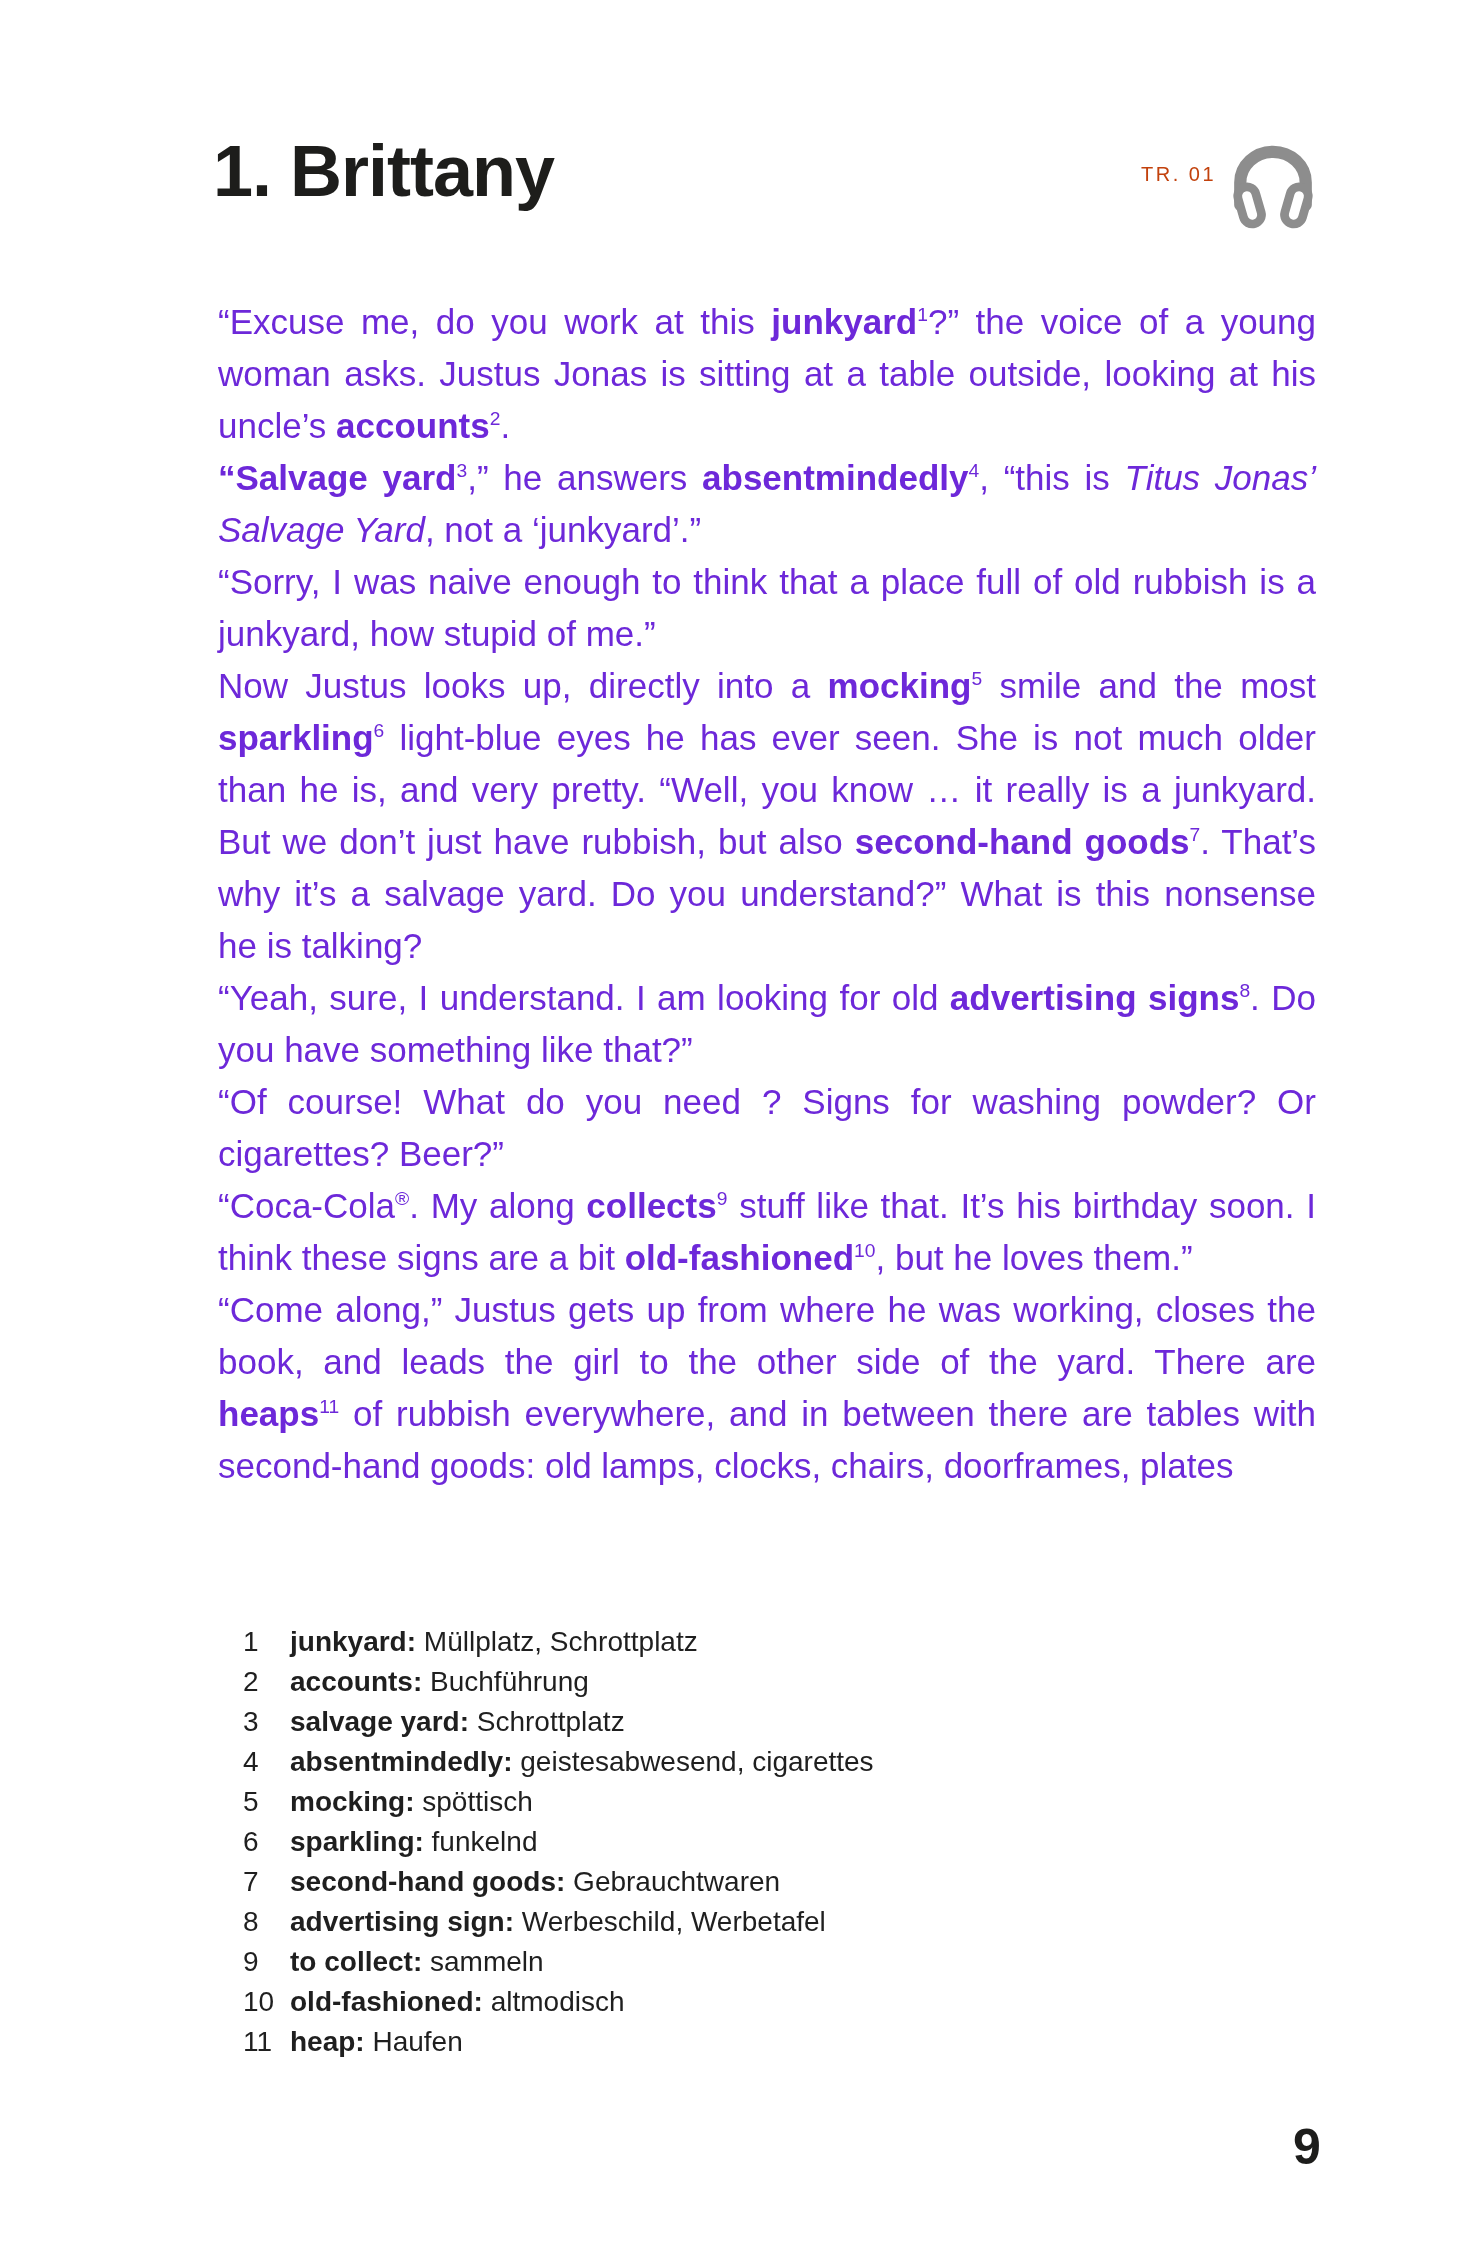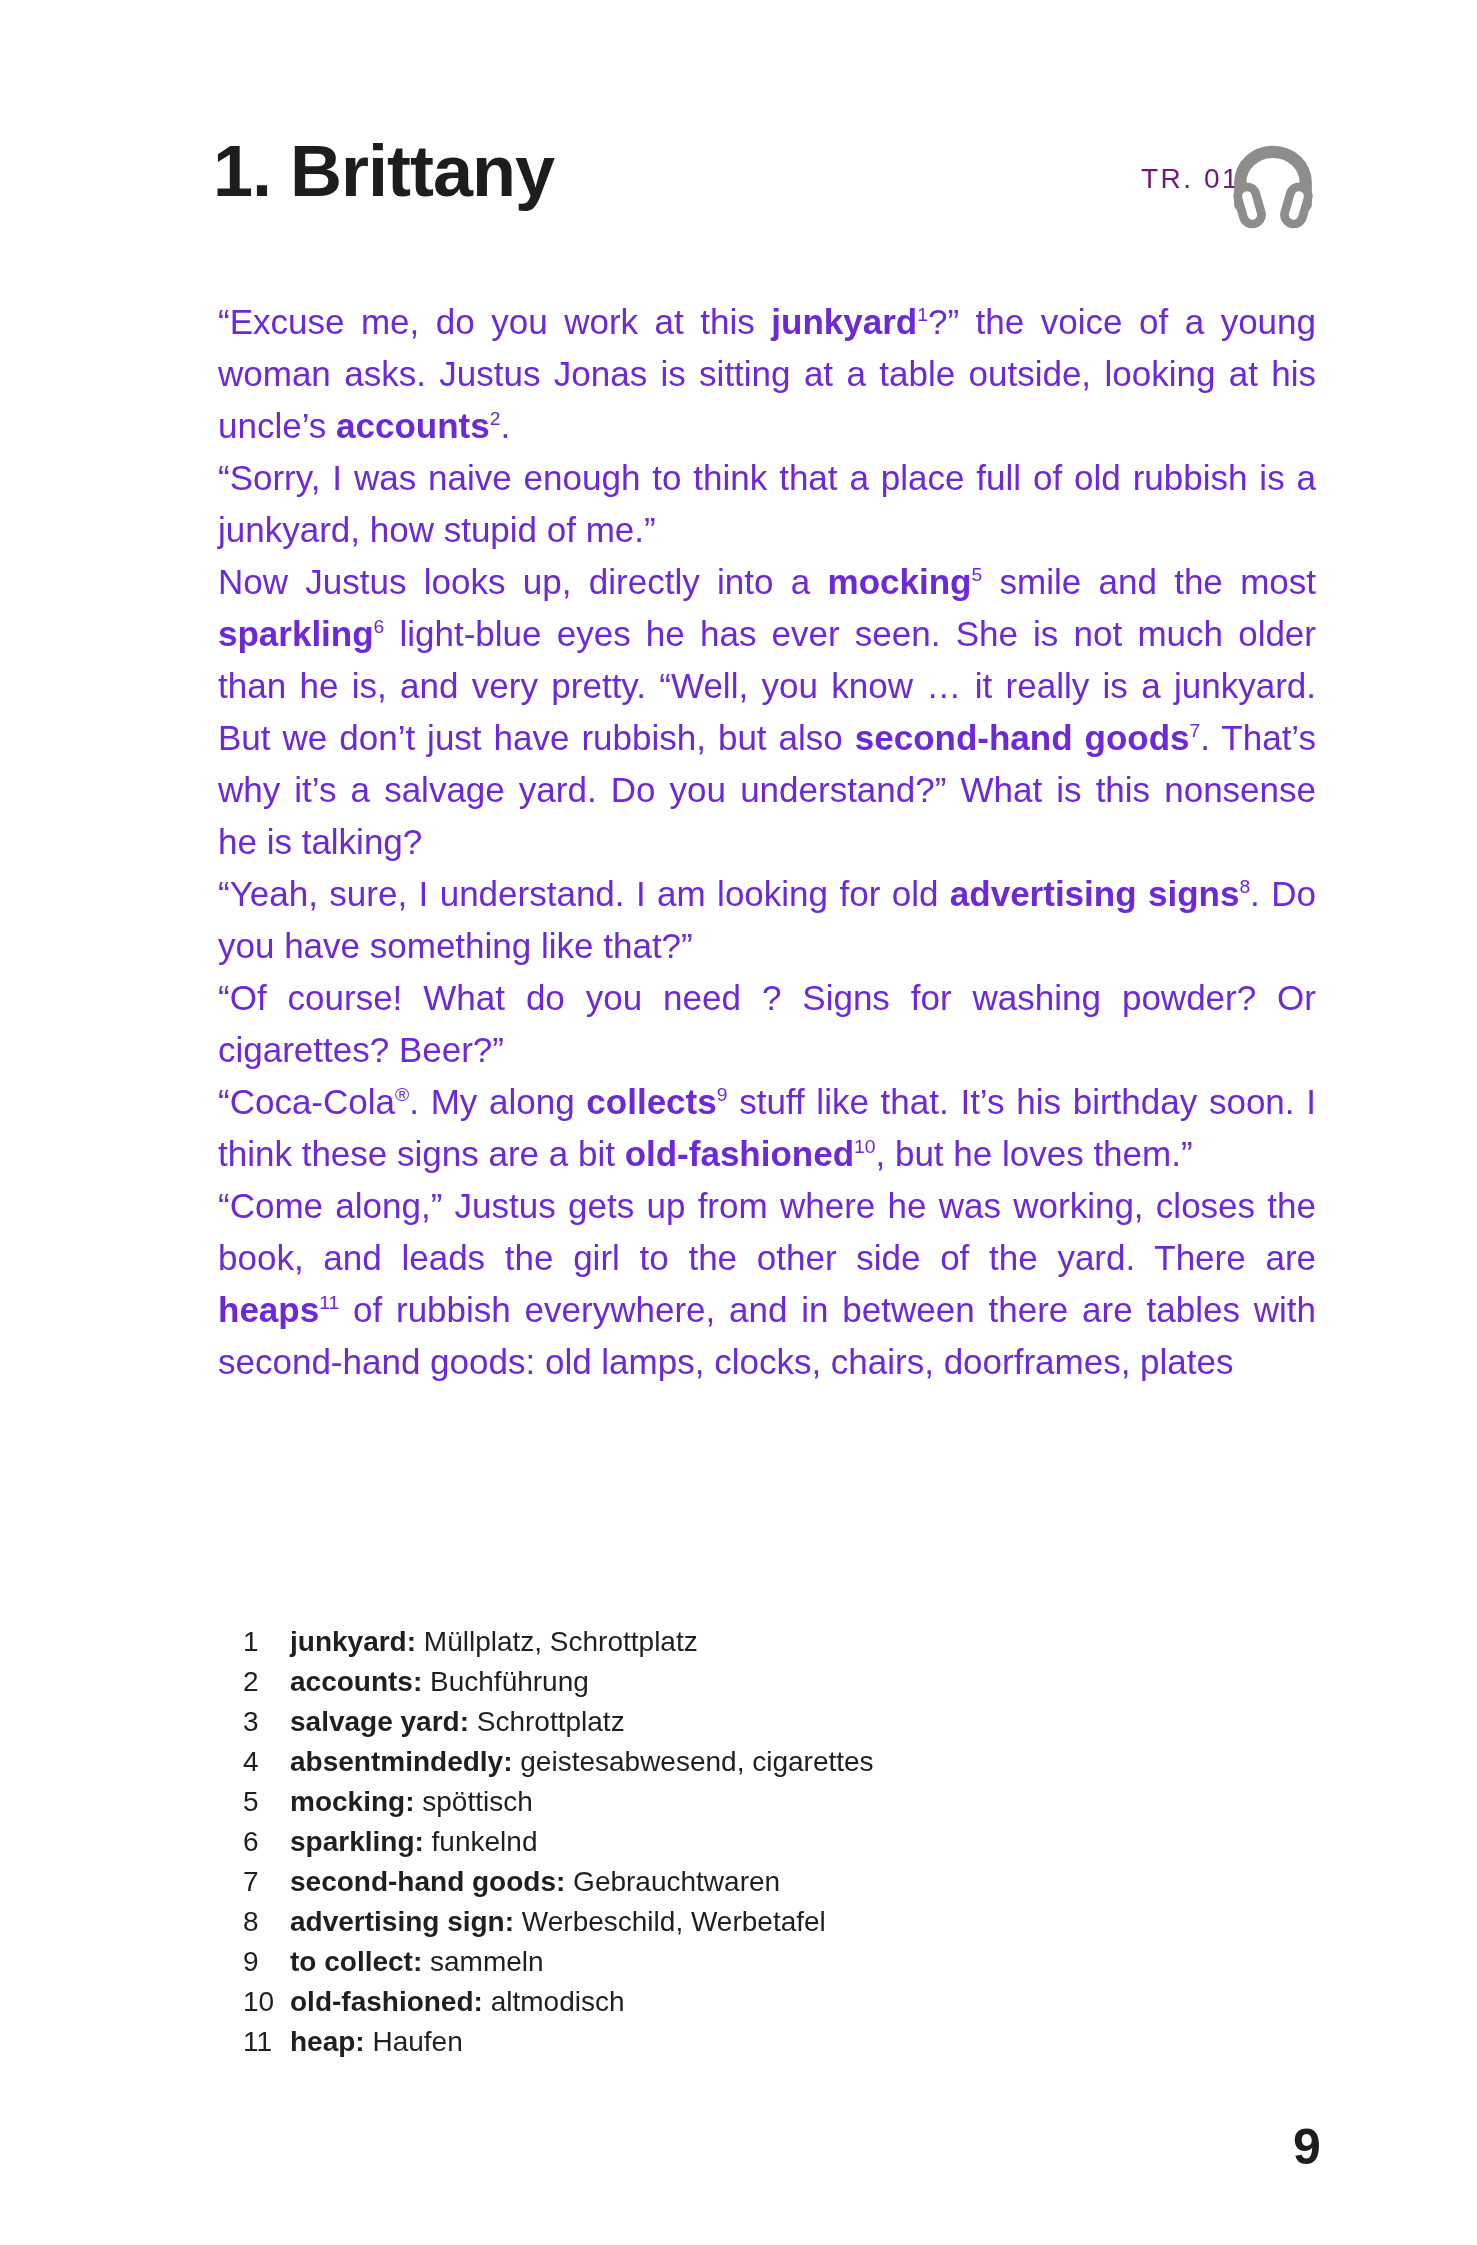--- a/index.html
+++ b/index.html
@@ -17,23 +17,23 @@
     margin:0;
     font-size:72px;
     line-height:80px;
     font-weight:700;
     letter-spacing:-1px;
     color:#1d1d1b;
   }
   .track-label{
     position:absolute;
     left:1141px;top:163px;
-    font-size:28px;
+    font-size:20px;
     letter-spacing:2.5px;
-    color:#701a75;
+    color:#c2410c;
   }
   .hp-icon{
     position:absolute;
     left:1227px;top:138px;
     width:92px;height:92px;
   }
   .story{
     position:absolute;
     left:218px;top:296px;
     width:1098px;
@@ -88,20 +88,21 @@
         <rect x="-9" y="-18" width="18" height="37" rx="9" fill="#ffffff" stroke="#8d8d8d" stroke-width="8.5"></rect>
       </g>
       <g transform="translate(68,64) rotate(16)">
         <rect x="-9" y="-18" width="18" height="37" rx="9" fill="#ffffff" stroke="#8d8d8d" stroke-width="8.5"></rect>
       </g>
     </svg>
   </div>
 
   <div class="story">
       <p><span>“Excuse me, do you work at this </span><span class="b">junkyard</span><sup>1</sup><span>?” the voice of a young woman asks. Justus Jonas is sitting at a table outside, looking at his uncle’s </span><span class="b">accounts</span><sup>2</sup><span>.</span></p>
+      <p><span class="b">“Salvage yard</span><sup>3</sup><span>,” he answers </span><span class="b">absentmindedly</span><sup>4</sup><span>, “this is </span><span class="i">Titus Jonas’ Salvage Yard</span><span>, not a ‘junkyard’.”</span></p>
       <p><span>“Sorry, I was naive enough to think that a place full of old rubbish is a junkyard, how stupid of me.”</span></p>
       <p><span>Now Justus looks up, directly into a </span><span class="b">mocking</span><sup>5</sup><span> smile and the most </span><span class="b">sparkling</span><sup>6</sup><span> light-blue eyes he has ever seen. She is not much older than he is, and very pretty. “Well, you know … it really is a junkyard. But we don’t just have rubbish, but also </span><span class="b">second-hand goods</span><sup>7</sup><span>. That’s why it’s a salvage yard. Do you understand?” What is this nonsense he is talking?</span></p>
       <p><span>“Yeah, sure, I understand. I am looking for old </span><span class="b">advertising signs</span><sup>8</sup><span>. Do you have something like that?”</span></p>
       <p><span>“Of course! What do you need ? Signs for washing powder? Or cigarettes? Beer?”</span></p>
       <p><span>“Coca-Cola</span><sup>®</sup><span>. My along </span><span class="b">collects</span><sup>9</sup><span> stuff like that. It’s his birthday soon. I think these signs are a bit </span><span class="b">old-fashioned</span><sup>10</sup><span>, but he loves them.”</span></p>
       <p><span>“Come along,” Justus gets up from where he was working, closes the book, and leads the girl to the other side of the yard. There are </span><span class="b">heaps</span><sup>11</sup><span> of rubbish everywhere, and in between there are tables with second-hand goods: old lamps, clocks, chairs, doorframes, plates</span></p>
     </div>
 
   <div class="footnotes">
       <div class="fn-row">

